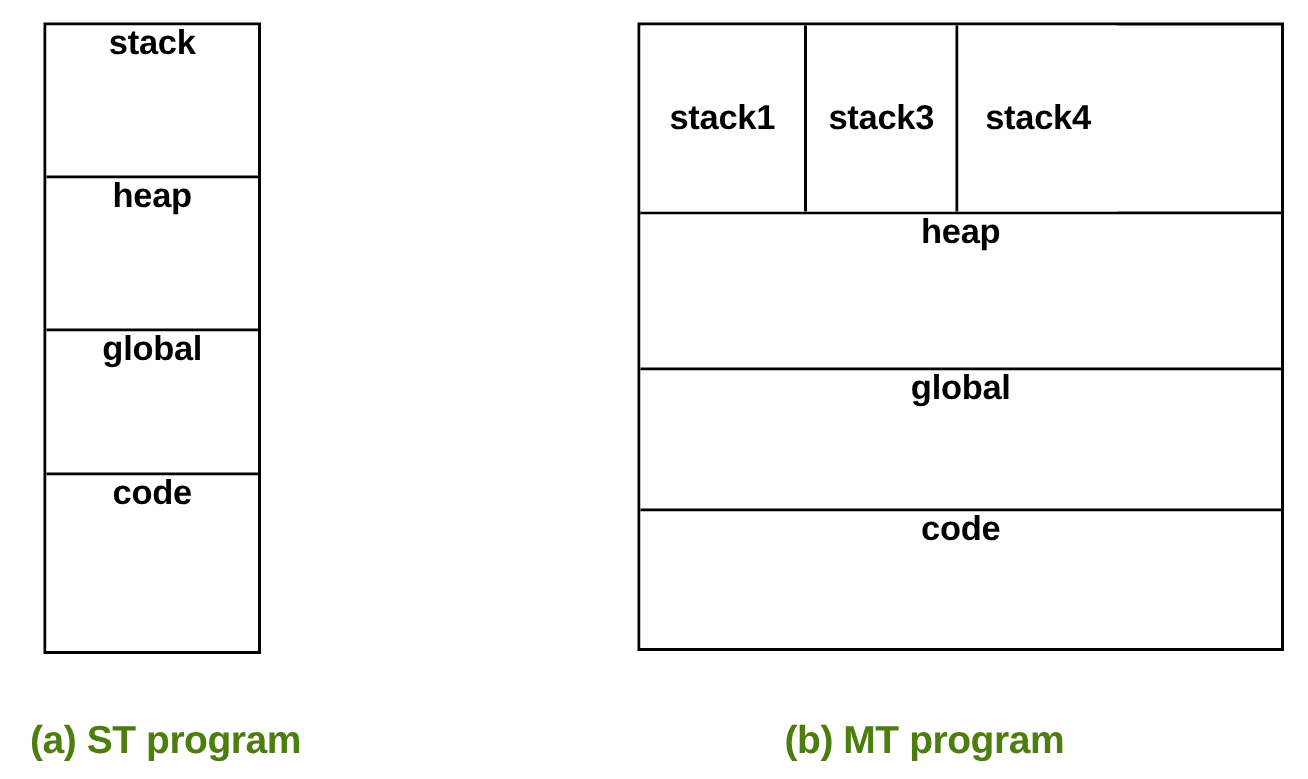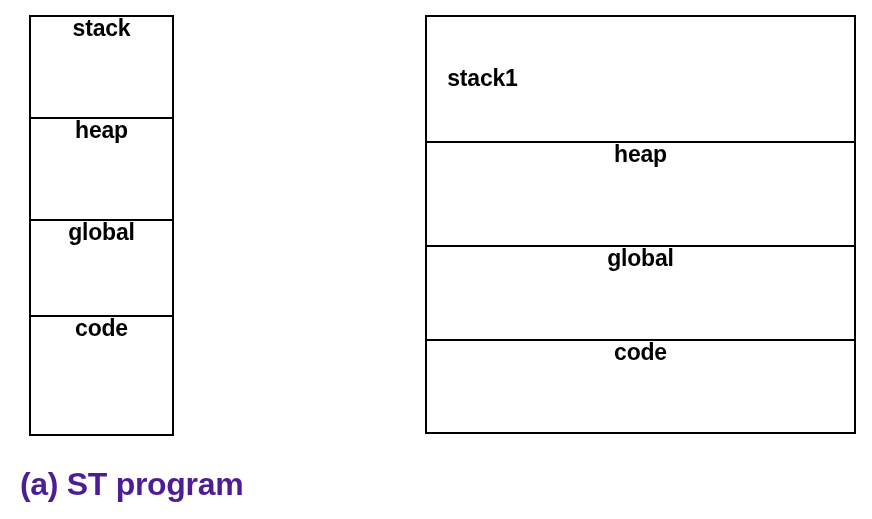--- a/index.html
+++ b/index.html
@@ -99,25 +99,26 @@
   #fig-b-stack-4 { width: 106px; }
 
   #fig-b-row-heap   { height: 106px; }
   #fig-b-row-global { height: 96px;  }
   #fig-b-row-code   { height: 93px;  }
 
   
   .caption {
     position: absolute;
     font-weight: bold;
-    font-size: 32px;
+    font-size: 26px;
     line-height: 1;
     letter-spacing: -0.3px;
     white-space: nowrap;
-    color: #4c1d95;
+    color: #4d7c0f;
+    margin-top: 12px;
   }
   #caption-a {
     left: 20px;
     top: 468px;
   }
   #caption-b {
     left: 523px;
     top: 468px;
   }
 </style>
@@ -147,30 +148,37 @@
   </div>
 
   <div class="caption" id="caption-a">(a) ST program</div>
 
   <div class="mem-block" id="fig-b-block">
 
     <div class="stack-strip" id="fig-b-stack-strip">
       <div class="stack-cell" id="fig-b-stack-1">
         <span class="mem-label">stack1</span>
       </div>
+      <div class="stack-cell" id="fig-b-stack-3">
+        <span class="mem-label">stack3</span>
+      </div>
+      <div class="stack-cell" id="fig-b-stack-4">
+        <span class="mem-label">stack4</span>
+      </div>
     </div>
 
     <div class="mem-row" id="fig-b-row-heap">
       <span class="mem-label">heap</span>
     </div>
 
     <div class="mem-row" id="fig-b-row-global">
       <span class="mem-label">global</span>
     </div>
 
     <div class="mem-row" id="fig-b-row-code">
       <span class="mem-label">code</span>
     </div>
 
   </div>
 
+  <div class="caption" id="caption-b">(b) MT program</div>
 
 </div>
 
 </body></html>

